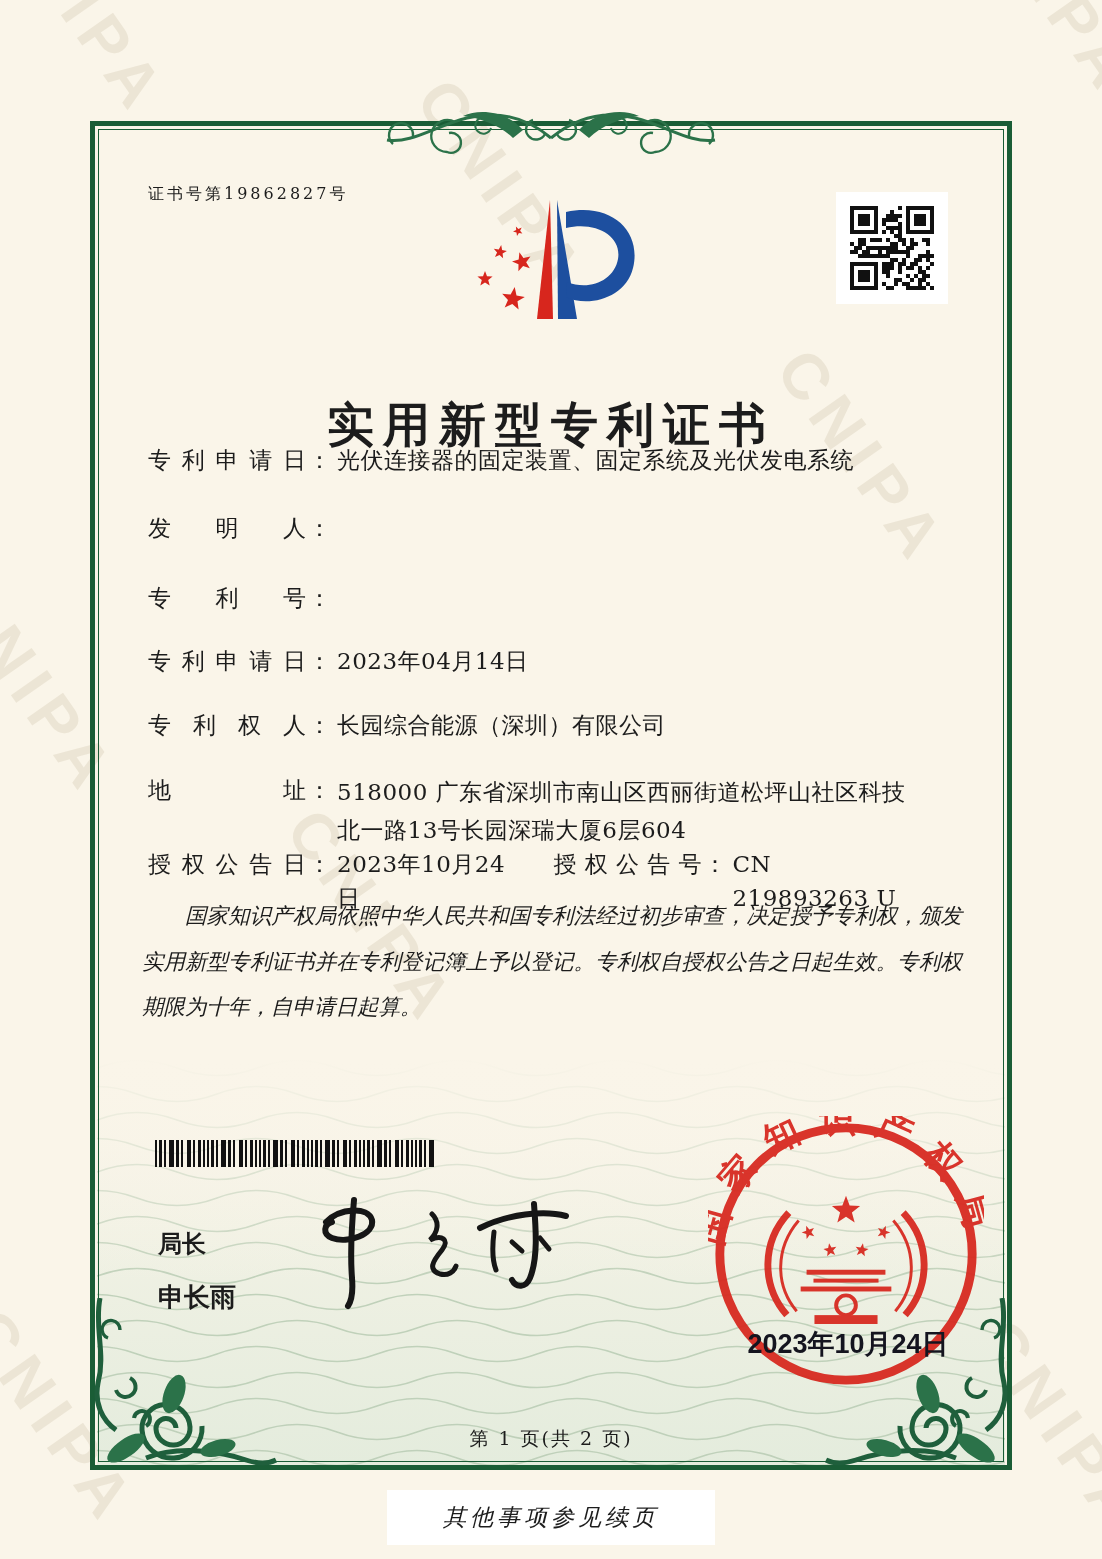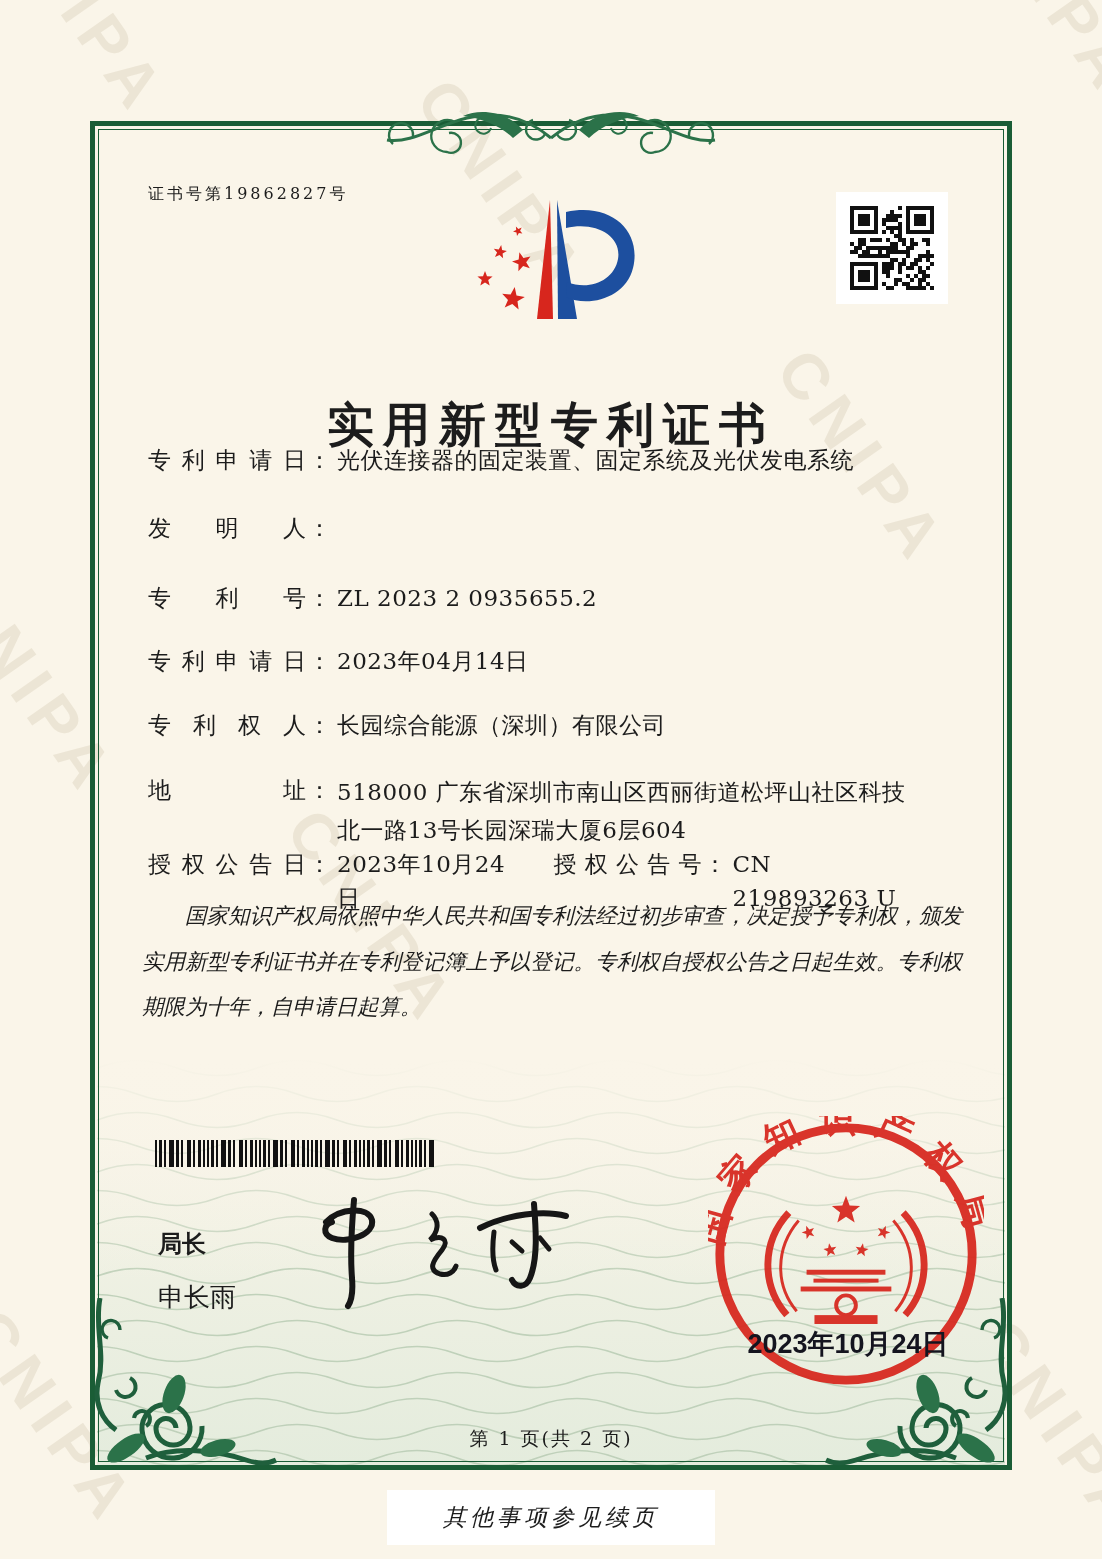--- a/index.html
+++ b/index.html
@@ -36,21 +36,21 @@
   
   .paras{position:absolute;left:142px;top:893px;width:820px;font-size:21.5px;
          font-style:italic;line-height:2.12;text-align:justify;}
   .paras p{margin:0 0 6px 0;text-indent:2em;}
   
   .barcode{position:absolute;left:155px;top:1140px;}
   
   .signer-title{position:absolute;left:158px;top:1228px;font-family:"Liberation Sans",sans-serif;
                 font-weight:bold;font-size:24px;}
   .signer-name{position:absolute;left:158px;top:1280px;font-family:"Liberation Sans",sans-serif;
-               font-weight:normal;font-size:26px;}
+               font-weight:bold;font-size:26px;}
   .signature{position:absolute;left:282px;top:1188px;}
   
   .seal{position:absolute;left:708px;top:1116px;width:276px;height:276px;opacity:0.93;}
   .seal-date{position:absolute;left:740px;top:1326px;width:216px;text-align:center;
              font-family:"Liberation Sans",sans-serif;font-weight:bold;font-size:27px;color:#14141f;}
   
   .page-num{position:absolute;left:0;right:0;top:1426px;text-align:center;font-size:19px;letter-spacing:2px;}
   .cont-label{position:absolute;left:50%;transform:translateX(-50%);top:1490px;background:#ffffff;
               padding:12px 56px;font-size:23px;font-style:italic;letter-spacing:4px;white-space:nowrap;}
 </style>
@@ -311,21 +311,20 @@
       <span class="fsep">：</span>
       <span class="fvalue">光伏连接器的固定装置、固定系统及光伏发电系统</span>
     </div>
     <div class="frow" style="top:68px">
       <span class="flabel">发明人</span>
       <span class="fsep">：</span>
     </div>
     <div class="frow" style="top:138px">
       <span class="flabel">专利号</span>
       <span class="fsep">：</span>
-      <span class="fvalue">ZL 2023 2 0935655.2</span>
     </div>
     <div class="frow" style="top:201px">
       <span class="flabel">专利申请日</span>
       <span class="fsep">：</span>
       <span class="fvalue">2023年04月14日</span>
     </div>
     <div class="frow" style="top:265px">
       <span class="flabel">专利权人</span>
       <span class="fsep">：</span>
       <span class="fvalue">长园综合能源（深圳）有限公司</span>

